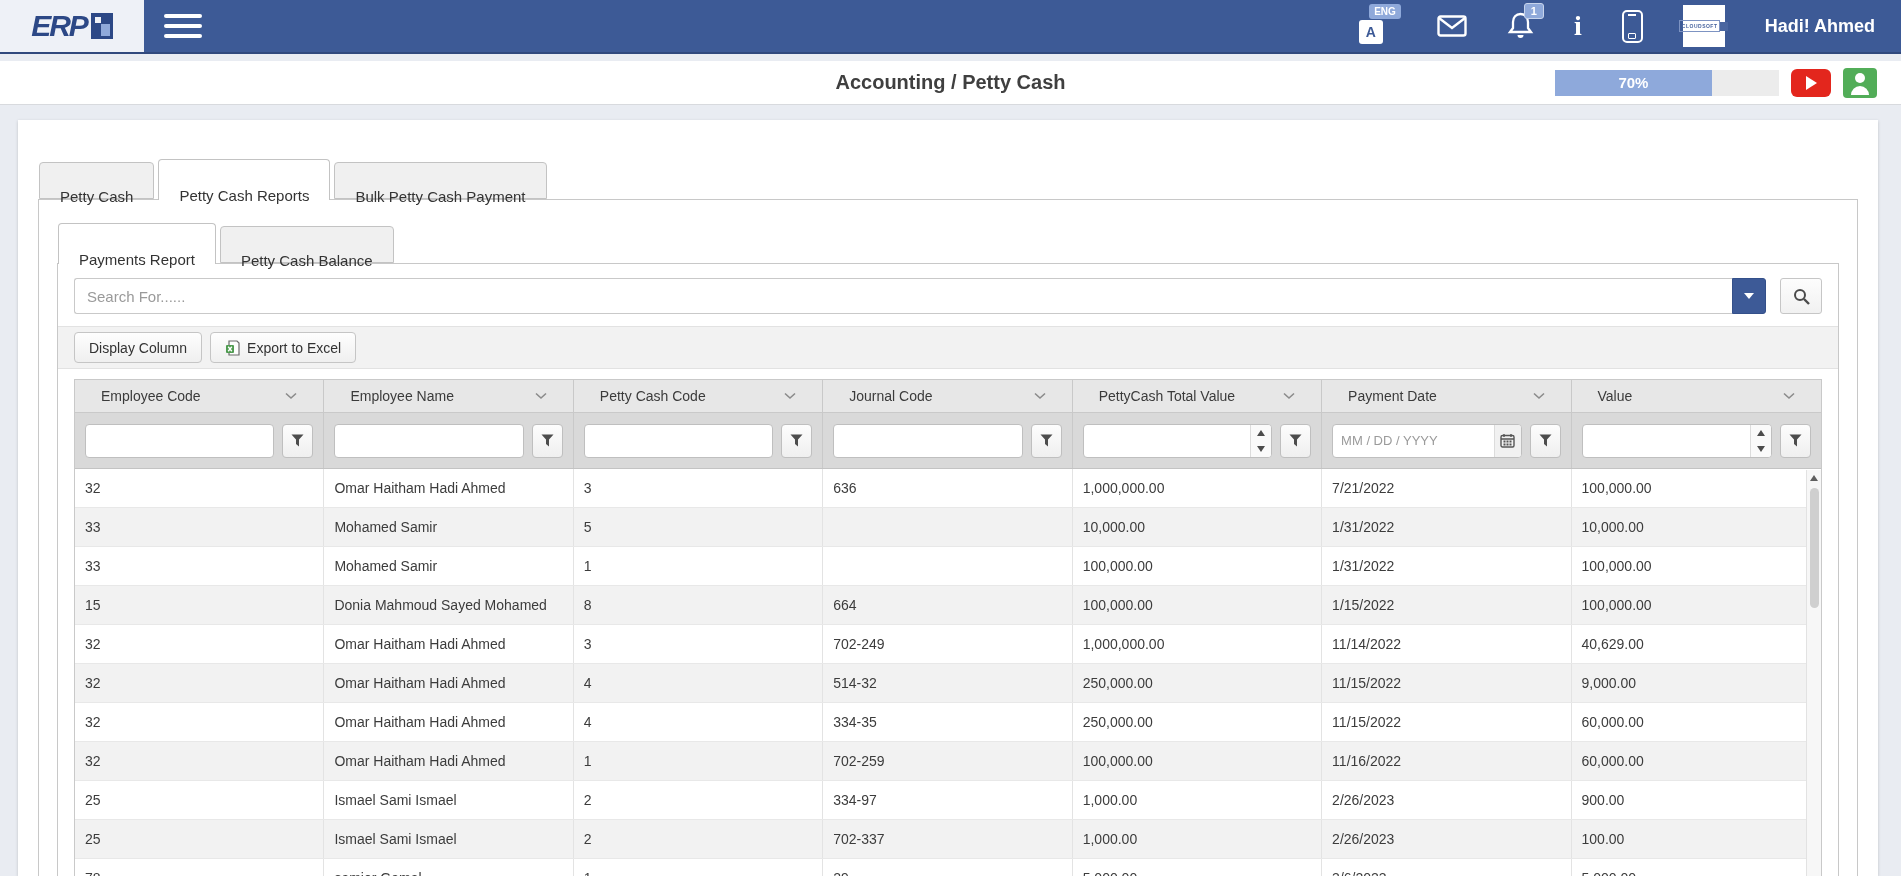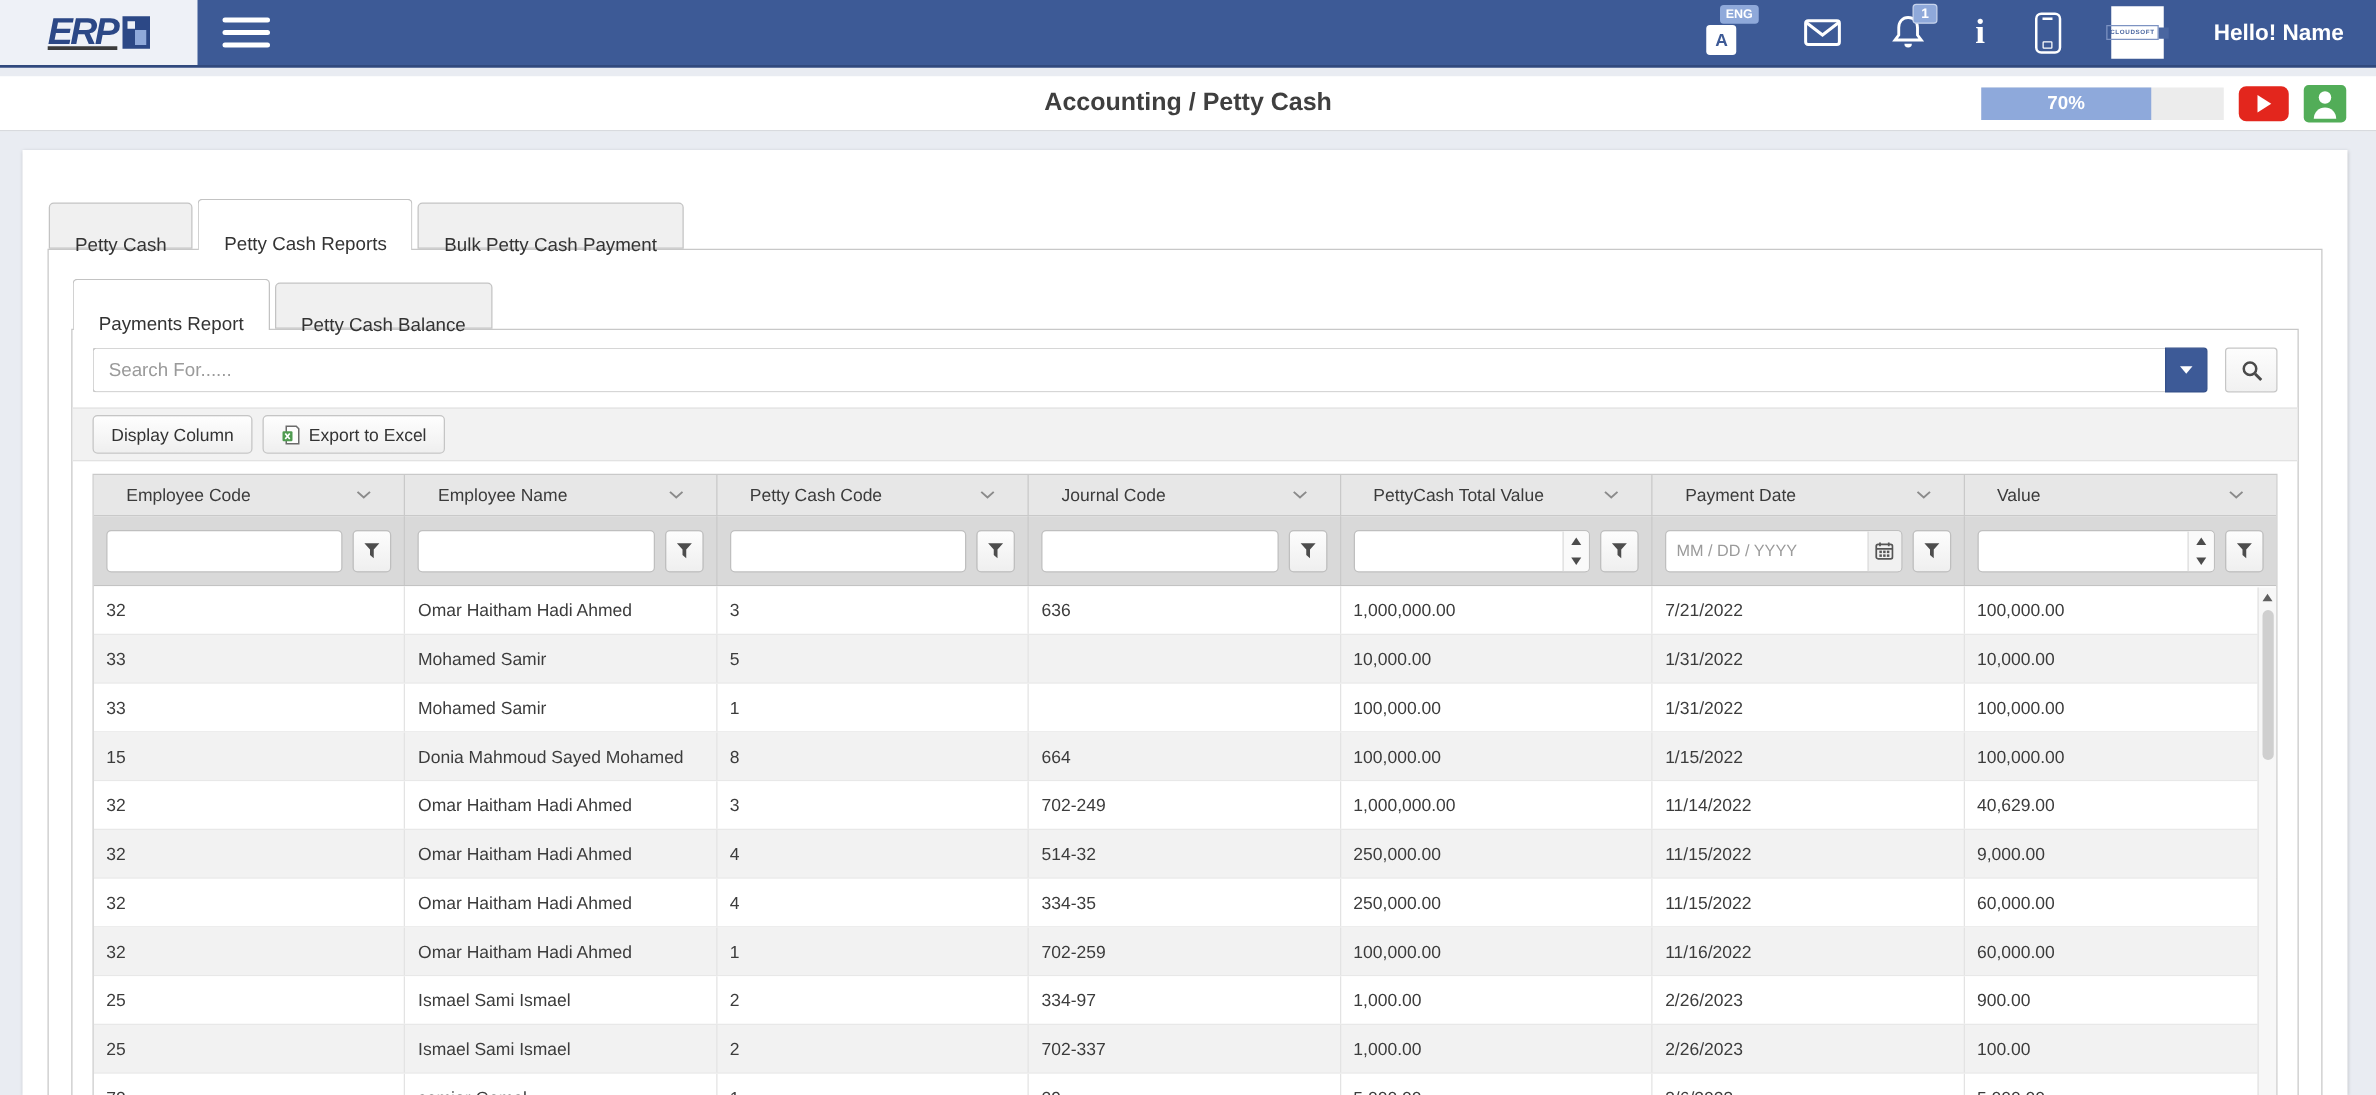--- a/index.html
+++ b/index.html
@@ -1,21 +1,21 @@
 <!DOCTYPE html>
 <html><head>
 <meta charset="utf-8">
 <style>
   * { box-sizing: border-box; margin: 0; padding: 0; }
   html,body { width: 1901px; height: 876px; overflow: hidden; }
   body { background: #e9ecf2; font-family: "Liberation Sans", sans-serif; color: #3c3c3c; }
 
   
   .topbar { height: 54px; background: #3d5a96; border-bottom: 2px solid #31497d; display: flex; align-items: center; }
-  .logo-block { width: 158px; height: 100%; background: #eef1f7; display: flex; align-items: center; justify-content: center; gap: 4px; text-decoration: underline; }
+  .logo-block { width: 144px; height: 100%; background: #eef1f7; display: flex; align-items: center; justify-content: center; gap: 4px; }
   .logo-text { font-size: 30px; font-weight: 800; font-style: italic; color: #2c4886; letter-spacing: -2px; }
   .logo-mark { display: inline-block; width: 22px; height: 26px; position: relative; background: #2c4886; }
   .logo-mark::before { content:""; position:absolute; left:4px; top:4px; width:6px; height:6px; background:#eef1f7; }
   .logo-mark::after { content:""; position:absolute; right:3px; bottom:3px; width:9px; height:12px; background:#8fa9da; }
   .hamburger { margin-left: 20px; width: 38px; cursor: pointer; }
   .hamburger span { display: block; height: 4px; background: #fff; border-radius: 2px; margin: 6px 0; }
   .topbar-right { margin-left: auto; display: flex; align-items: center; gap: 40px; padding-right: 26px; }
   .tb-icon { position: relative; display: flex; align-items: center; justify-content: center; cursor: pointer; }
   .lang-wrap { position: relative; width: 40px; height: 40px; }
   .lang-badge { position: absolute; top: -2px; right: -4px; background: #8fa9da; color: #fff; font-size: 10px; font-weight: bold; padding: 2px 5px; border-radius: 3px; }
@@ -28,21 +28,21 @@
   .avatar { width: 42px; height: 42px; background: #fff; display: flex; align-items: center; justify-content: center; cursor: pointer; }
   .avatar .mini-logo { display: flex; align-items: center; }
   .avatar .mini-logo .mtxt { font-size: 5px; font-weight: bold; color: #4a66a0; border: 1px solid #7d93c2; padding: 2px 2px; letter-spacing: .5px; }
   .avatar .mini-logo .msq { width: 8px; height: 9px; background: #4a66a0; }
   .hello { color: #fff; font-size: 18px; font-weight: bold; }
 
   
   .titlebar { margin-top: 7px; height: 44px; background: #fff; border-bottom: 1px solid #d8dade; position: relative; display: flex; align-items: center; }
   .page-title { position: absolute; left: 0; right: 0; text-align: center; font-size: 20px; font-weight: bold; color: #3f3f3f; }
   .title-right { position: absolute; right: 24px; display: flex; align-items: center; gap: 12px; }
-  .progress { width: 194px; height: 26px; background: #ececec; }
+  .progress { width: 224px; height: 26px; background: #ececec; }
   .progress-fill { height: 100%; background: #8ea9db; display: flex; align-items: center; justify-content: center; color: #fff; font-weight: bold; font-size: 15px; }
   .yt-btn { width: 40px; height: 28px; background: #e3261d; border-radius: 6px; display: flex; align-items: center; justify-content: center; cursor: pointer; }
   .yt-play { width: 0; height: 0; border-left: 11px solid #fff; border-top: 7px solid transparent; border-bottom: 7px solid transparent; }
   .contact-btn { width: 34px; height: 30px; background: #52ad58; border-radius: 4px; position: relative; cursor: pointer; }
   .contact-btn::before { content:""; position:absolute; top:5px; left:50%; transform:translateX(-50%); width:10px; height:10px; border-radius:50%; background:#fff; }
   .contact-btn::after { content:""; position:absolute; bottom:3px; left:50%; transform:translateX(-50%); width:18px; height:9px; border-radius:9px 9px 0 0; background:#fff; }
 
   
   .card { margin: 15px 23px 0 18px; background: #fff; height: 756px; box-shadow: 0 1px 3px rgba(0,0,0,.18); padding: 38px 20px 0 20px; overflow: hidden; }
 
@@ -130,21 +130,21 @@
     </div>
     <div class="tb-icon">
         <span class="phone-glyph"></span>
       </div>
     <div class="avatar">
       <span class="mini-logo">
         <span class="mtxt">CLOUDSOFT</span>
           <span class="msq"></span>
       </span>
     </div>
-    <span class="hello">Hello! Name</span>
+    <span class="hello">Hadi! Ahmed</span>
   </div>
 </div>
 
 <div class="titlebar">
   <div class="page-title">Accounting / Petty Cash</div>
   <div class="title-right">
     <div class="progress">
       <div class="progress-fill" id="progress-fill" style="width: 70%;">70%</div>
     </div>
     <div class="yt-btn">

